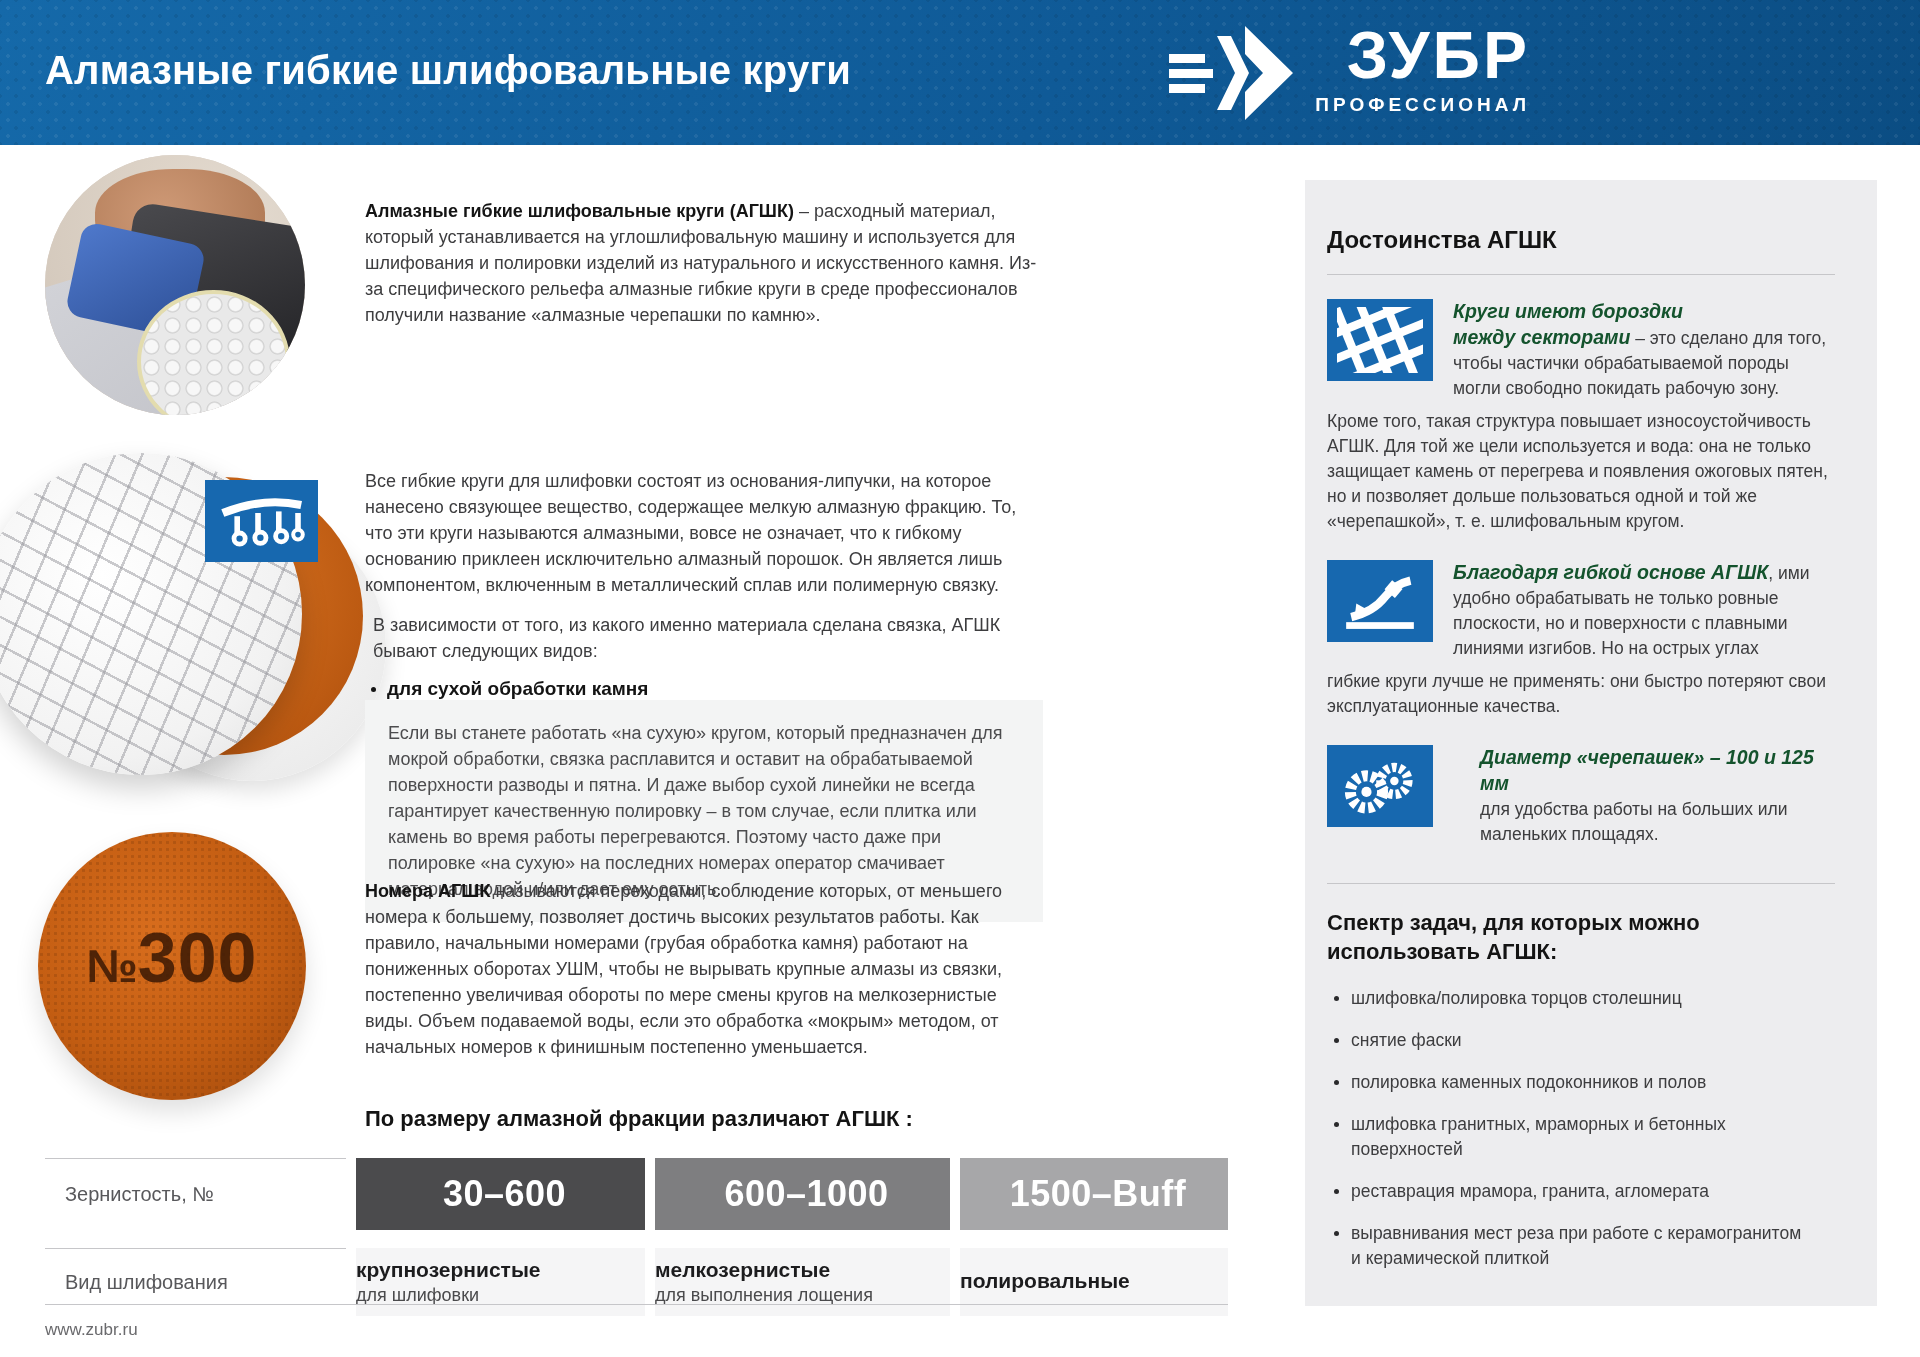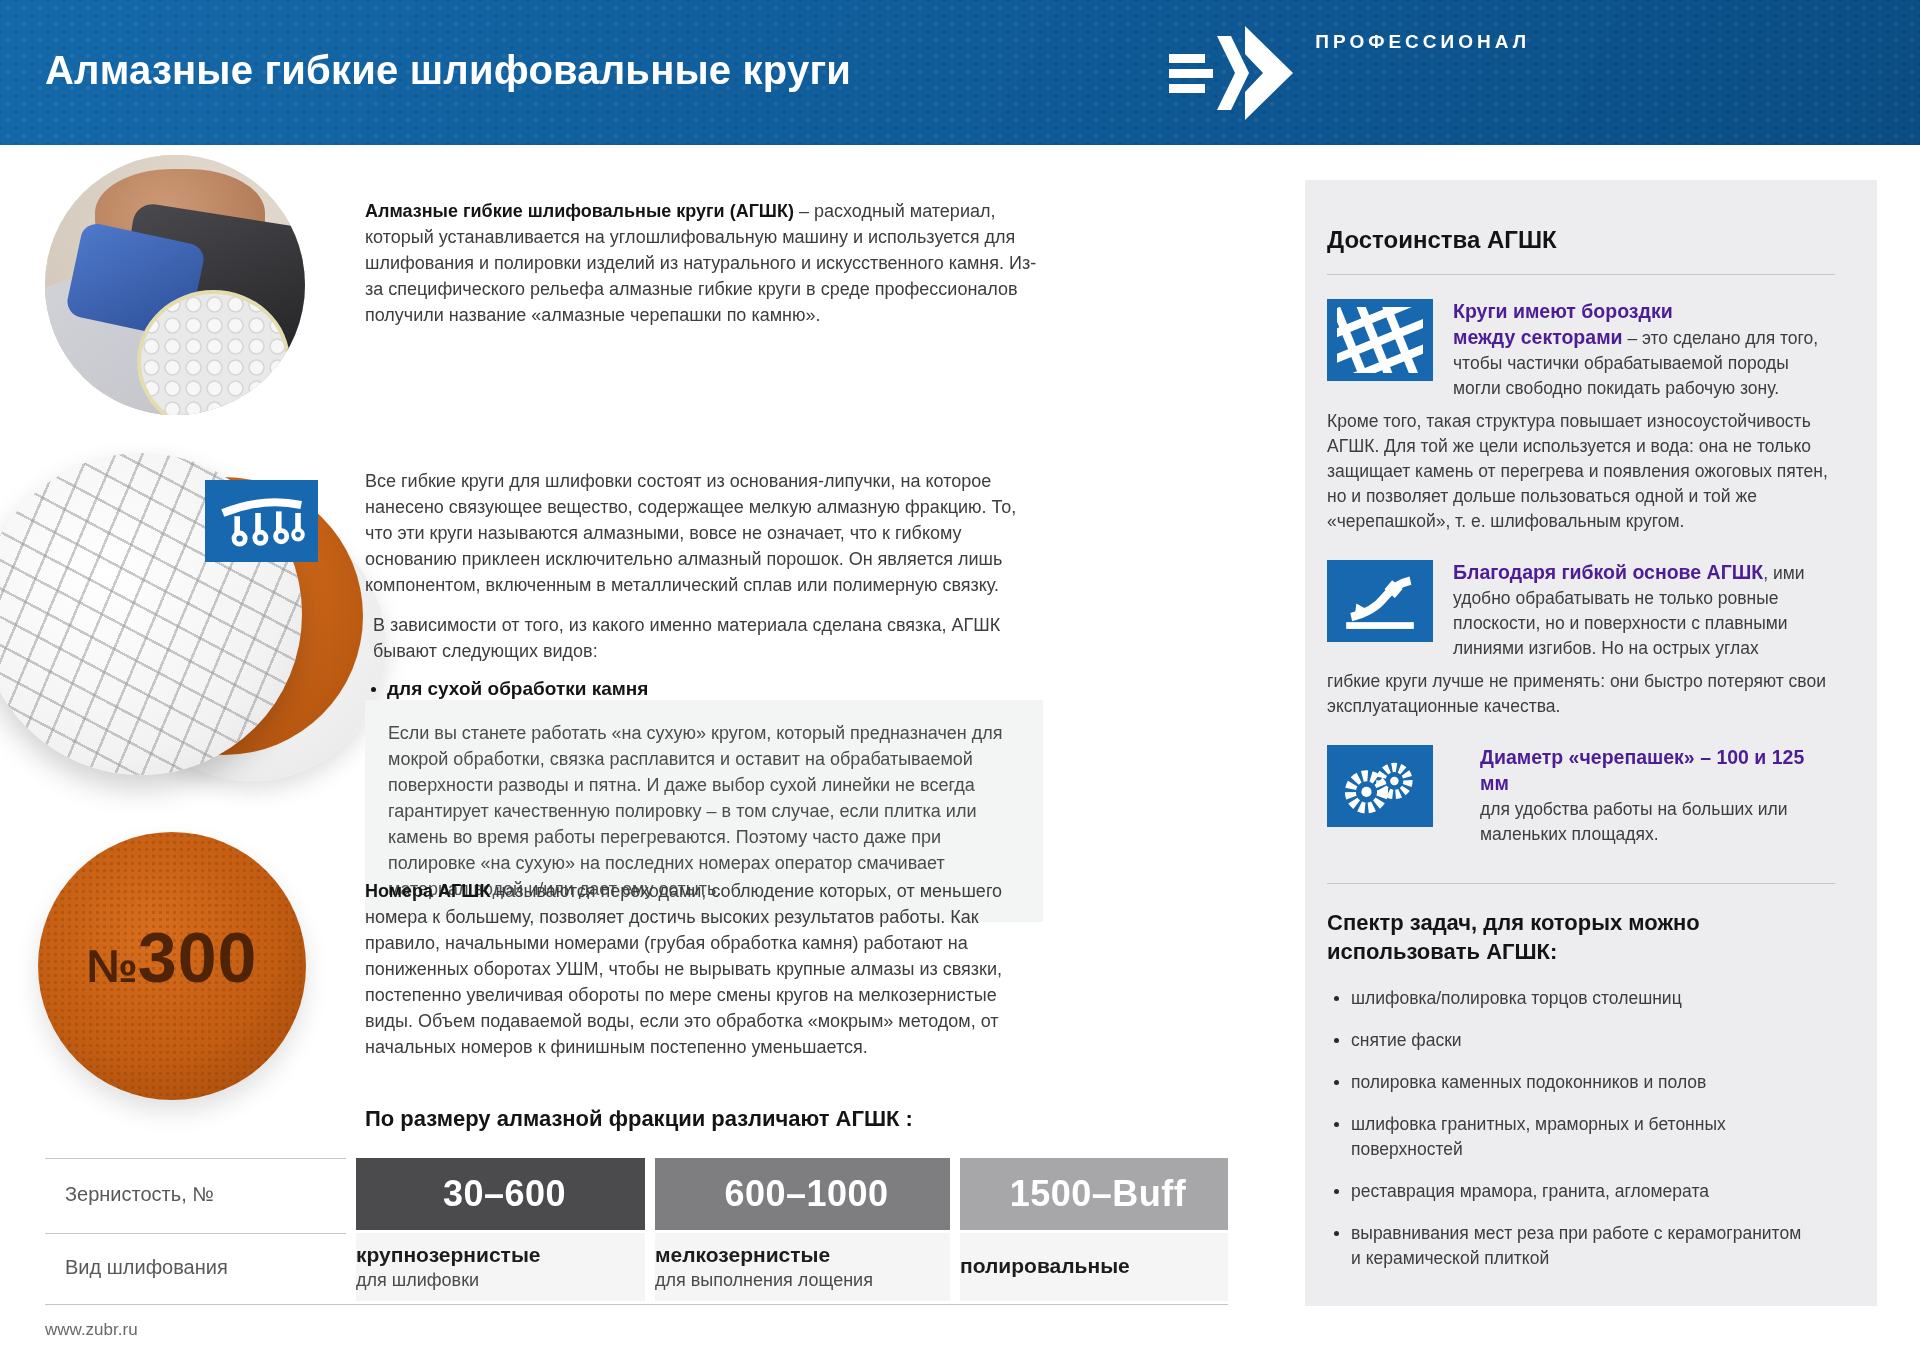--- a/index.html
+++ b/index.html
@@ -73,42 +73,42 @@
         background-size:7px 7px,100% 100%;
         display:flex;align-items:baseline;justify-content:center;
         box-shadow:0 12px 24px rgba(0,0,0,0.12);}
   #circle-orange .lblwrap{display:flex;align-items:baseline;margin-top:86px;color:rgba(62,26,4,0.88);}
   #circle-orange .num-sign{font-size:46px;font-weight:bold;}
   #circle-orange .num-val{font-size:70px;font-weight:800;letter-spacing:1px;}
 
   
   .tbl-title{position:absolute;left:365px;top:1106px;margin:0;font-size:22px;font-weight:bold;color:#141414;}
   .tbl{position:absolute;left:45px;top:1158px;width:1183px;display:grid;
-       grid-template-columns:301px 289px 295px 268px;grid-template-rows:72px 68px;gap:3px 10px;}
+       grid-template-columns:301px 289px 295px 268px;grid-template-rows:72px 68px;gap:18px 10px;}
   .tlab{background:#ffffff;border-top:1px solid #c6c6c9;display:flex;align-items:center;
         padding-left:20px;box-sizing:border-box;font-size:20px;color:#58585b;}
   .gcell{display:flex;align-items:center;justify-content:center;color:#ffffff;
         font-size:36px;font-weight:bold;letter-spacing:0.5px;padding-left:8px;}
   .g1{background:#4b4b4d;} .g2{background:#7e7e80;} .g3{background:#a7a7a9;}
   .vcell{background:#f5f5f6;display:flex;flex-direction:column;align-items:flex-start;justify-content:center;gap:3px;}
   .vtype{font-size:21px;font-weight:bold;color:#1c1c1e;}
   .vdesc{font-size:18px;color:#4a4a4c;}
   .tbl-bottom{position:absolute;left:45px;top:1304px;width:1183px;height:1px;background:#c6c6c9;}
 
   .footer{position:absolute;left:45px;top:1320px;font-size:17px;color:#6a6a6d;}
 
   
   .sb{position:absolute;left:1305px;top:180px;width:572px;height:1126px;background:#ededef;
       box-sizing:border-box;padding:46px 42px 0 22px;}
   .sb h2{margin:0 0 20px 0;font-size:24px;font-weight:bold;color:#141414;}
   .sb hr{border:none;border-top:1px solid #c6c6c9;margin:0 0 24px 0;}
   .feat{display:flex;gap:20px;margin-bottom:8px;}
   .ficon{flex:0 0 106px;height:82px;background:#1768af;display:flex;align-items:center;justify-content:center;}
   .ftext{font-size:17.5px;line-height:25px;color:#3d3d3f;white-space:pre-line;}
-  .fbold{font-size:19.5px;font-weight:bold;color:#4c1d95;}
+  .fbold{font-size:19.5px;font-weight:bold;color:#14532d;font-style:italic;}
   .fcont{margin:8px 0 26px 0;font-size:17.5px;line-height:25px;color:#3d3d3f;}
   .sb h3{margin:0 0 20px 0;font-size:22px;font-weight:bold;color:#141414;
          line-height:29px;white-space:pre-line;}
   .tasks{list-style:none;margin:0;padding:0;}
   .tasks li{position:relative;padding-left:24px;margin-bottom:17px;font-size:17.5px;
          line-height:25px;color:#3d3d3f;white-space:pre-line;}
   .tasks li::before{content:"";position:absolute;left:7px;top:10px;width:5px;height:5px;
          border-radius:50%;background:#2a2a2c;}
 </style>
 </head>
@@ -120,20 +120,21 @@
     <h1>Алмазные гибкие шлифовальные круги</h1>
     <div class="logo">
       <svg width="128" height="98" viewBox="0 0 128 98">
         <rect x="0" y="30" width="36" height="9" fill="#fff"></rect>
         <rect x="0" y="45" width="44" height="9" fill="#fff"></rect>
         <rect x="0" y="60" width="36" height="9" fill="#fff"></rect>
         <polygon points="48,12 62,12 80,49 62,86 48,86 66,49" fill="#fff"></polygon>
         <path d="M76,2 L124,49 L76,96 L76,68 L94,49 L76,30 Z" fill="#fff"></path>
       </svg>
       <div class="ltxt">
+        <div class="brand">ЗУБР</div>
         <div class="bsub">ПРОФЕССИОНАЛ</div>
       </div>
     </div>
   </header>
 
   <div class="circ" id="circle-photo">
     <div class="stone"></div>
     <div class="tile"></div>
     <div class="hand"></div>
     <div class="body"></div>

